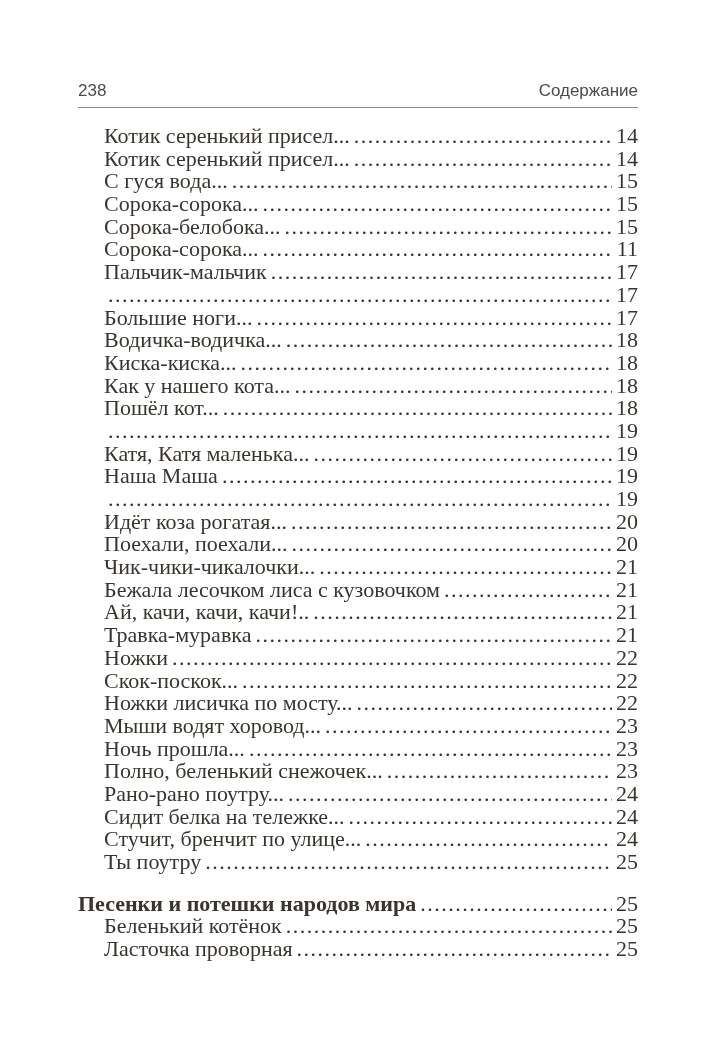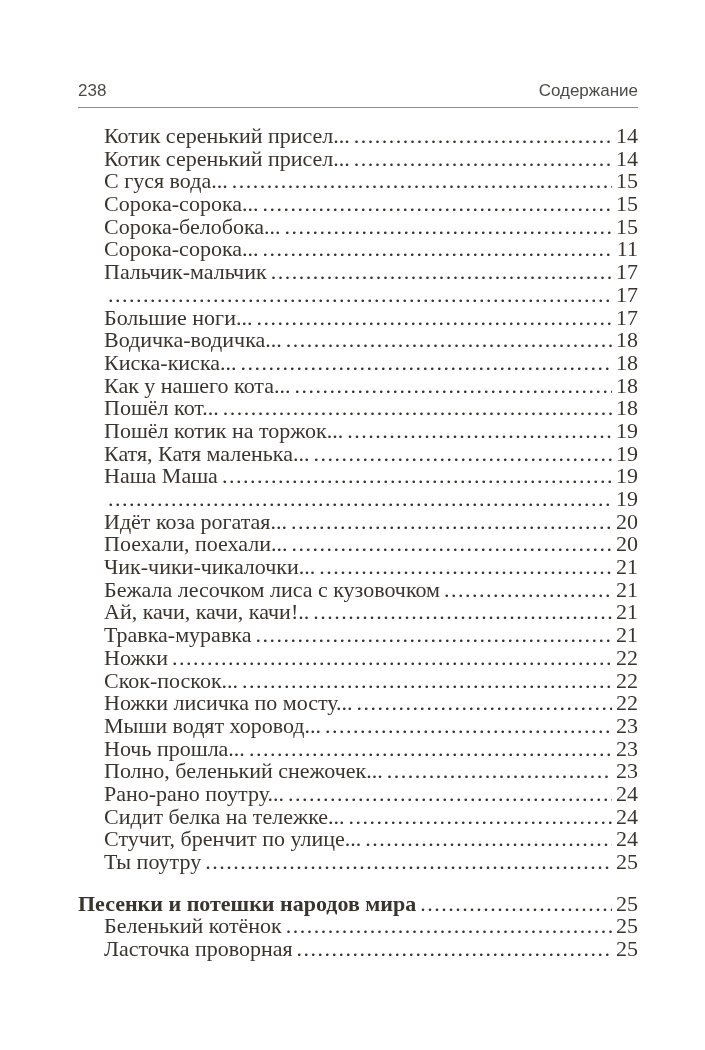--- a/index.html
+++ b/index.html
@@ -141,21 +141,20 @@
     <span class="toc-title">Как у нашего кота...</span>
     <span class="toc-leader" aria-hidden="true">................................................................................................................................................................</span>
     <span class="toc-page">18</span>
   </div>
       <div class="toc-row">
     <span class="toc-title">Пошёл кот...</span>
     <span class="toc-leader" aria-hidden="true">................................................................................................................................................................</span>
     <span class="toc-page">18</span>
   </div>
       <div class="toc-row">
-    <span class="toc-title">Пошёл котик на торжок...</span>
     <span class="toc-leader" aria-hidden="true">................................................................................................................................................................</span>
     <span class="toc-page">19</span>
   </div>
       <div class="toc-row">
     <span class="toc-title">Катя, Катя маленька...</span>
     <span class="toc-leader" aria-hidden="true">................................................................................................................................................................</span>
     <span class="toc-page">19</span>
   </div>
       <div class="toc-row">
     <span class="toc-title">Наша Маша</span>

